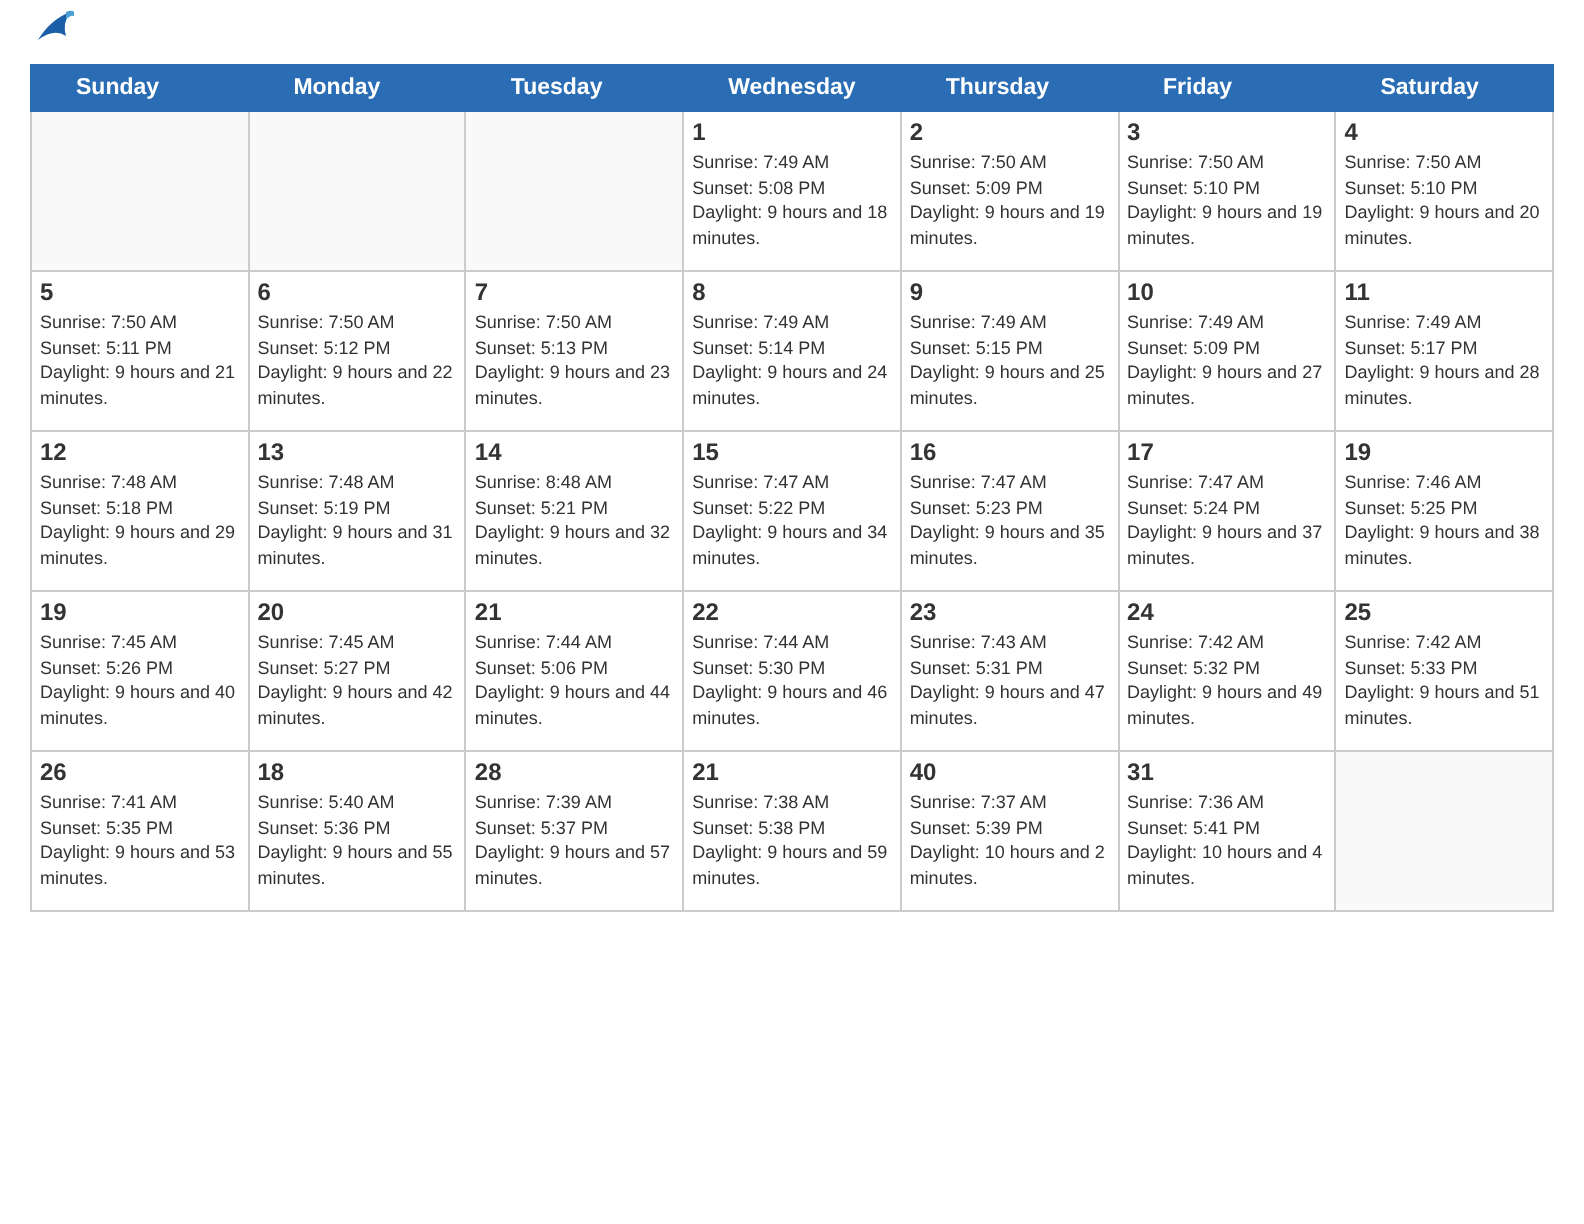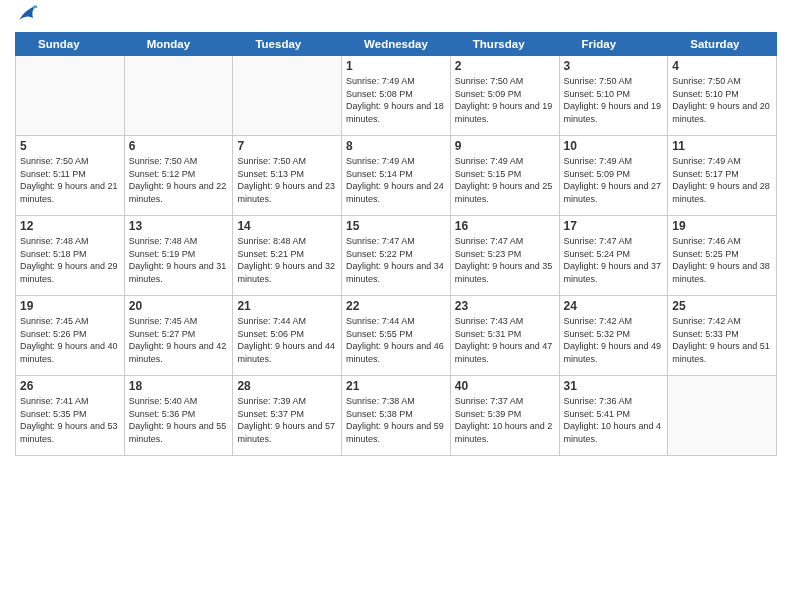--- a/index.html
+++ b/index.html
@@ -277,21 +277,21 @@
           <td>
             <span class="day-number">21</span>
             <div class="day-info">Sunrise: 7:44 AM
 Sunset: 5:06 PM
 Daylight: 9 hours
 and 44 minutes.</div>
           </td>
           <td>
             <span class="day-number">22</span>
             <div class="day-info">Sunrise: 7:44 AM
-Sunset: 5:55 PM
+Sunset: 5:30 PM
 Daylight: 9 hours
 and 46 minutes.</div>
           </td>
           <td>
             <span class="day-number">23</span>
             <div class="day-info">Sunrise: 7:43 AM
 Sunset: 5:31 PM
 Daylight: 9 hours
 and 47 minutes.</div>
           </td>

